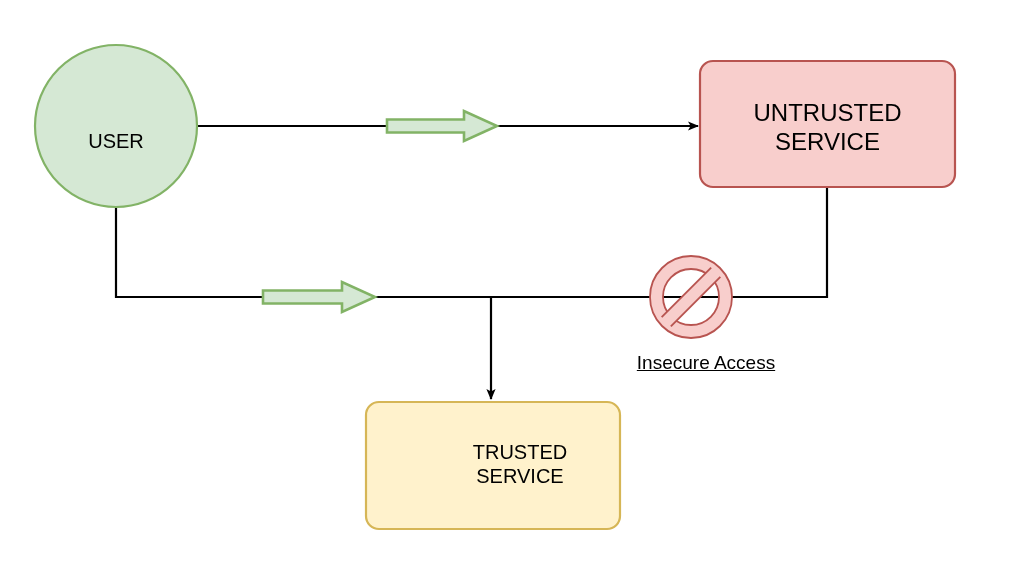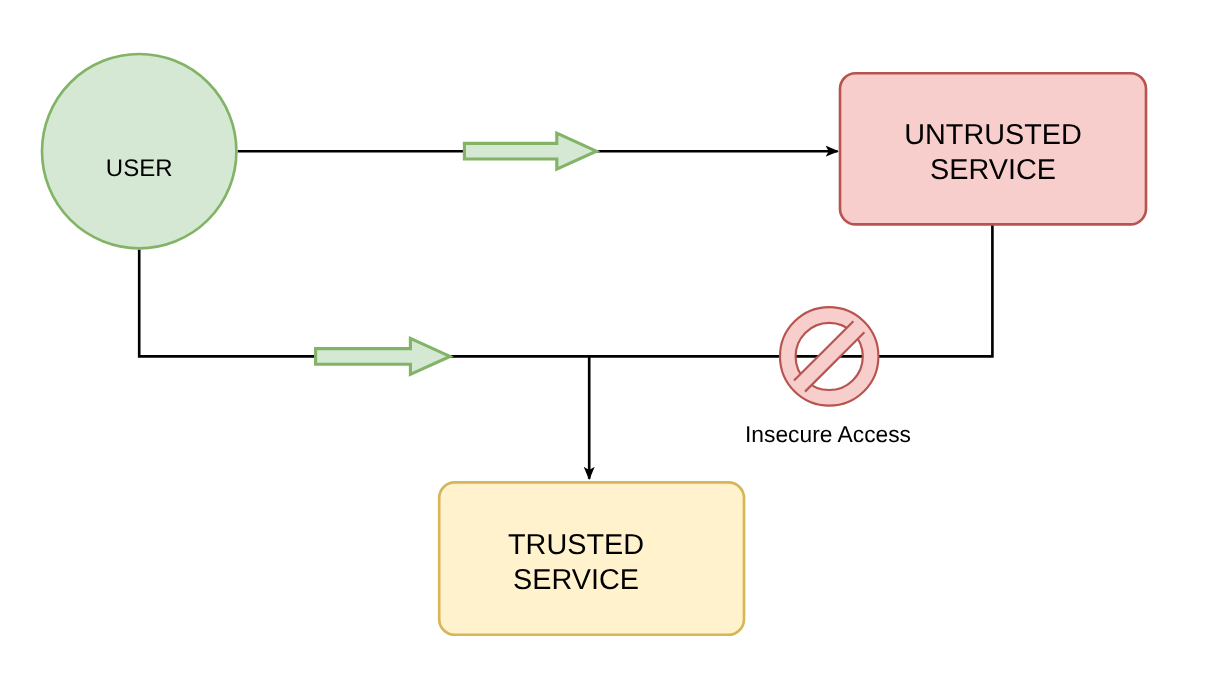--- a/index.html
+++ b/index.html
@@ -45,27 +45,29 @@
   #untrusted-label {
     left: 700px;
     top: 98px;
     width: 255px;
     font-size: 24px;
   }
   #trusted-label {
     left: 366px;
     top: 440px;
     width: 228px;
-    font-size: 24px;
+    font-size: 20px;
+    padding-left: 40px;
   }
   #insecure-access-label {
-    left: 580px;
+    left: 596px;
     top: 351px;
     width: 220px;
     font-size: 19px;
+    text-decoration: underline;
   }
 </style>
 </head>
 <body>
 
 <div id="diagram-canvas">
 
   <svg id="diagram-svg" viewBox="0 0 1009 571" xmlns="http://www.w3.org/2000/svg">
 
     <defs>

